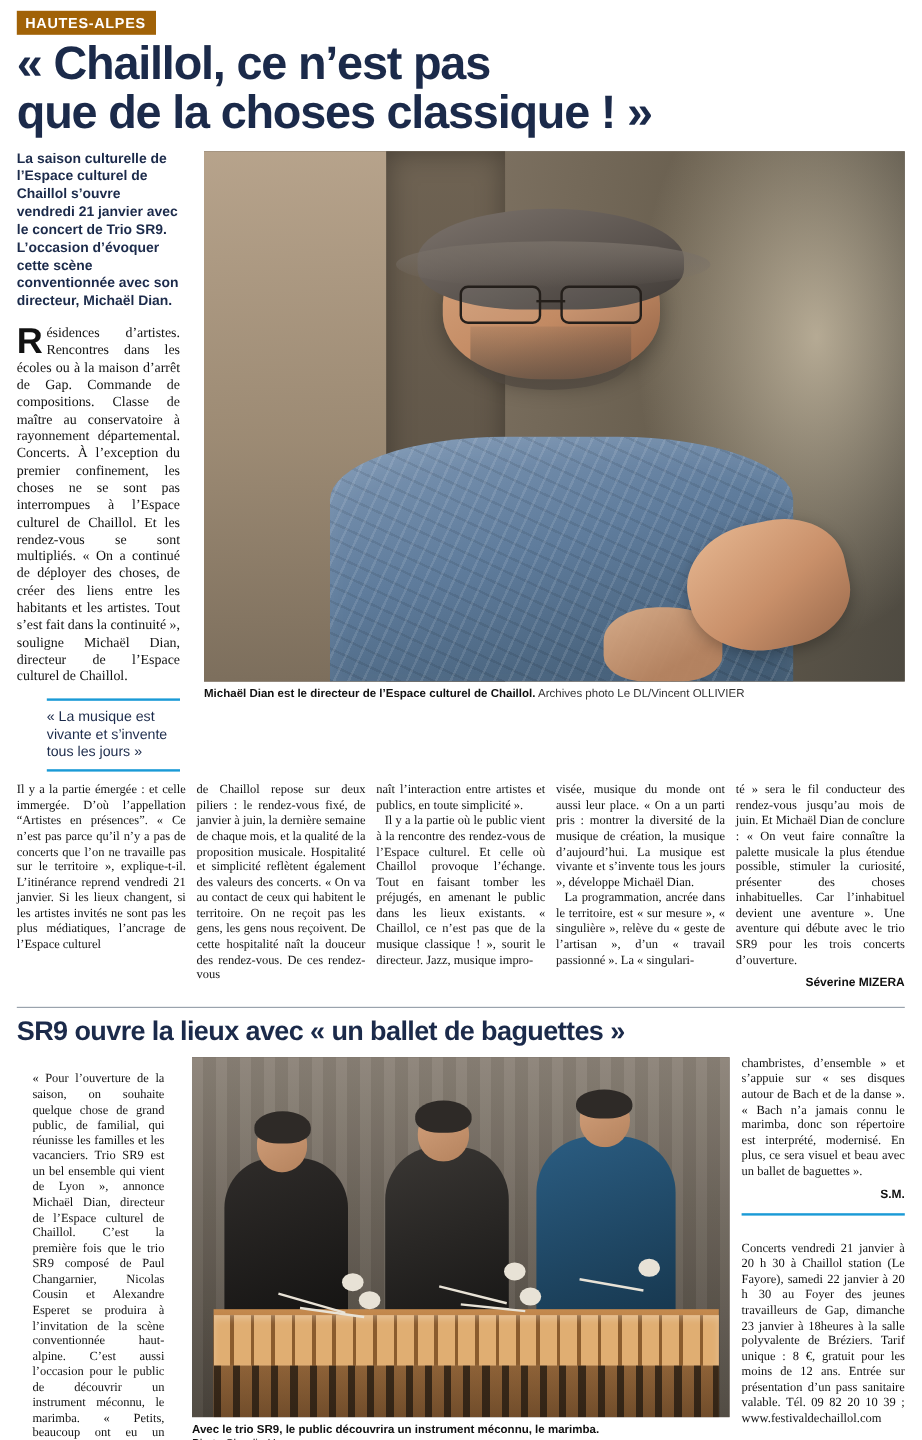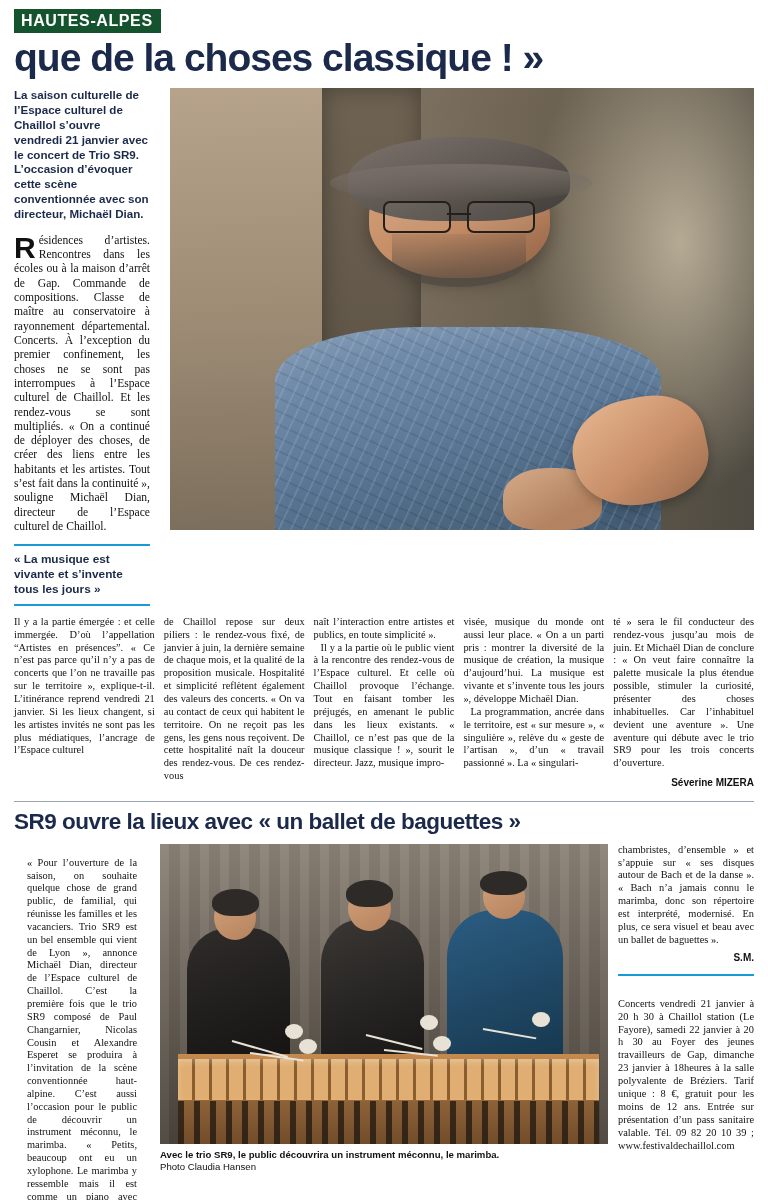--- a/index.html
+++ b/index.html
@@ -20,25 +20,25 @@
     height: 1200px;
     padding: 0;
     box-sizing: border-box;
     position: relative;
   }
 
   
   .kicker {
     margin: 9px 0 0 14px;
     display: inline-block;
-    background: #14532d;
+    background: #a16207;
     color: #ffffff;
     font-family: "Liberation Sans", sans-serif;
     font-weight: bold;
-    font-size: 16px;
+    font-size: 12px;
     letter-spacing: 0.6px;
     padding: 3px 8px 3px 7px;
   }
 
   
   .headline {
     margin: 4px 14px 0 14px;
     font-family: "Liberation Sans", sans-serif;
     font-weight: bold;
     font-size: 39px;
@@ -86,24 +86,25 @@
     line-height: 24px;
     padding: 2px 3px 0 0;
     color: #111;
   }
   .pullquote {
     margin-top: 10px;
     border-top: 2px solid #1a9ad6;
     border-bottom: 2px solid #1a9ad6;
     padding: 6px 0 7px 0;
     font-family: "Liberation Sans", sans-serif;
-    font-weight: bold;
+    font-weight: normal;
     font-size: 11.8px;
     line-height: 1.26;
     color: #1b2a4a;
+    margin-left: 25px;
   }
 
   .photo-col {
     flex: 1 1 auto;
   }
   .photo {
     width: 100%;
     height: 442px;
     position: relative;
     overflow: hidden;
@@ -339,20 +340,21 @@
   .p2-stick { position: absolute; background: #e9e3d7; height: 2px; transform-origin: left center; }
 </style>
 </head>
 <body>
 
 <div class="page">
 
   <div class="kicker">HAUTES-ALPES</div>
 
   <div class="headline">
+    <span class="l1">« Chaillol, ce n’est pas</span>
     <span class="l2">que de la choses classique ! »</span>
   </div>
 
   <div class="art1">
     <div class="art1-top">
 
       <div class="chapo-col">
         <div class="chapo">La saison culturelle de l’Espace culturel de Chaillol s’ouvre vendredi 21 janvier avec le concert de Trio SR9. L’occasion d’évoquer cette scène conventionnée avec son directeur, Michaël Dian.</div>
         <div class="dropcap-block">
           <span class="dc">R</span><span>ésidences d’artistes. Rencontres dans les écoles ou à la maison d’arrêt de Gap. Commande de compositions. Classe de maître au conservatoire à rayonnement départemental. Concerts. À l’exception du premier confinement, les choses ne se sont pas interrompues à l’Espace culturel de Chaillol. Et les rendez-vous se sont multipliés. « On a continué de déployer des choses, de créer des liens entre les habitants et les artistes. Tout s’est fait dans la continuité », souligne Michaël Dian, directeur de l’Espace culturel de Chaillol.</span>
@@ -373,20 +375,24 @@
           <div class="p1-beard"></div>
           <div class="p1-hair"></div>
           <div class="p1-glasses">
             <i class="a"></i>
               <i class="b"></i>
               <u></u>
           </div>
           <div class="p1-hand2"></div>
           <div class="p1-hand"></div>
         </div>
+        <div class="photo-caption">
+          <b>Michaël Dian est le directeur de l’Espace culturel de Chaillol.</b>
+          <span class="credit">Archives photo Le DL/Vincent OLLIVIER</span>
+        </div>
       </div>
     </div>
 
     <div class="cols5">
       <div class="col">
         <p class="first">Il y a la partie émergée : et celle immergée. D’où l’appellation “Artistes en présences”. « Ce n’est pas parce qu’il n’y a pas de concerts que l’on ne travaille pas sur le territoire », explique-t-il. L’itinérance reprend vendredi 21 janvier. Si les lieux changent, si les artistes invités ne sont pas les plus médiatiques, l’ancrage de l’Espace culturel</p>
       </div>
       <div class="col">
         <p class="first">de Chaillol repose sur deux piliers : le rendez-vous fixé, de janvier à juin, la dernière semaine de chaque mois, et la qualité de la proposition musicale. Hospitalité et simplicité reflètent également des valeurs des concerts. « On va au contact de ceux qui habitent le territoire. On ne reçoit pas les gens, les gens nous reçoivent. De cette hospitalité naît la douceur des rendez-vous. De ces rendez-vous</p>
       </div>

